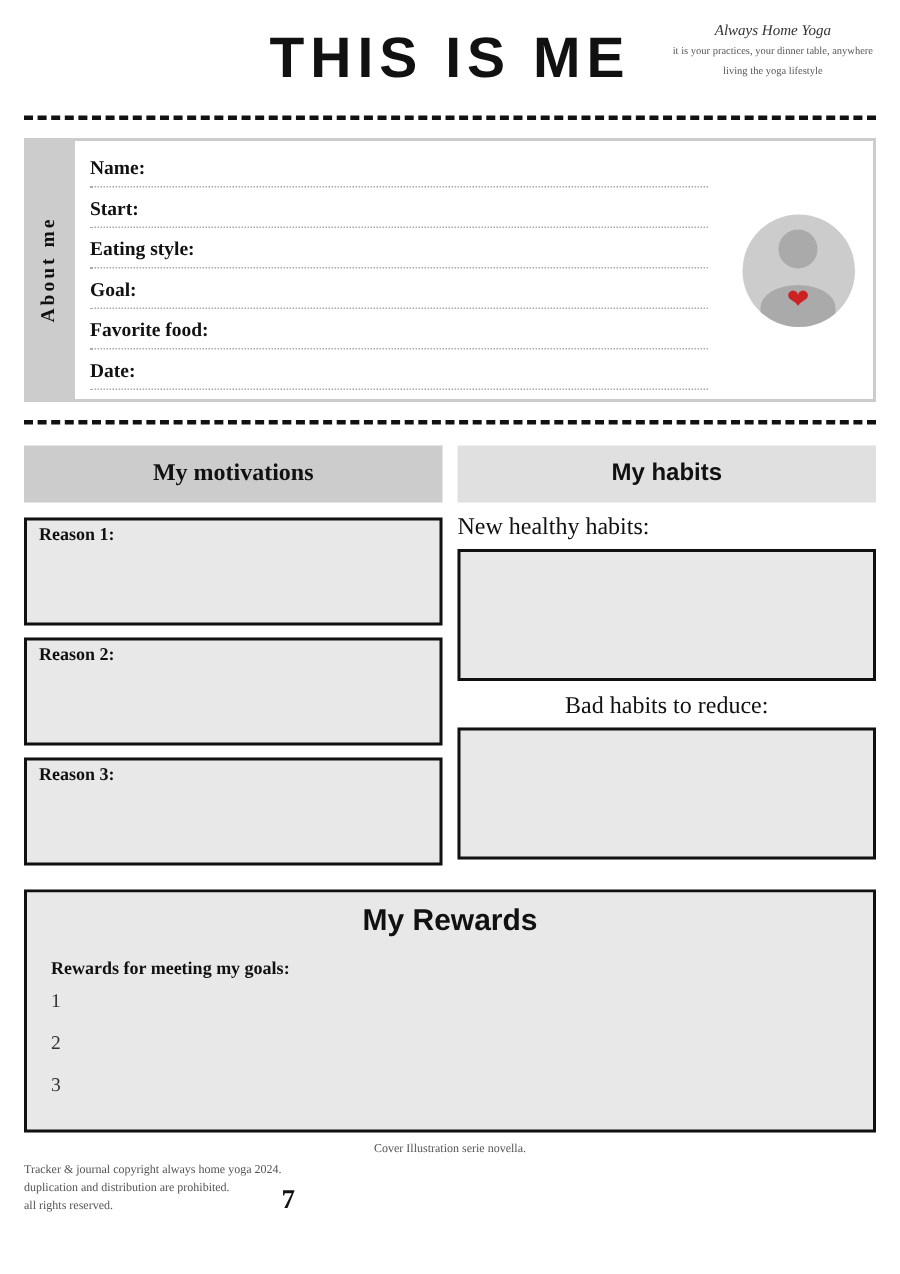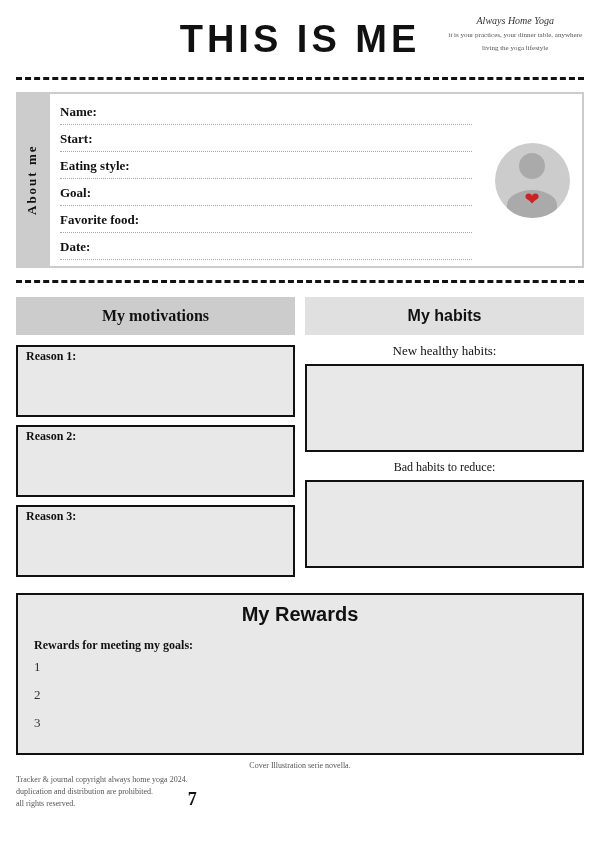--- a/index.html
+++ b/index.html
@@ -166,33 +166,33 @@
       font-size: 12px;
       font-weight: bold;
       color: #111;
     }
 
     
     .habits-col {
       flex: 1;
     }
     .habits-sublabel {
-      font-size: 13px;
-      text-align: center;
+      font-size: 16px;
+      text-align: left;
       margin-bottom: 5px;
       color: #111;
     }
     .habit-box {
       border: 2.5px solid #111;
       background: #e8e8e8;
       min-height: 80px;
       margin-bottom: 8px;
     }
     .habits-sublabel-2 {
-      font-size: 12px;
+      font-size: 16px;
       text-align: center;
       margin-bottom: 5px;
       margin-top: 4px;
       color: #111;
     }
 
     
     .rewards-section {
       margin: 8px 16px 6px 16px;
       border: 2.5px solid #111;

